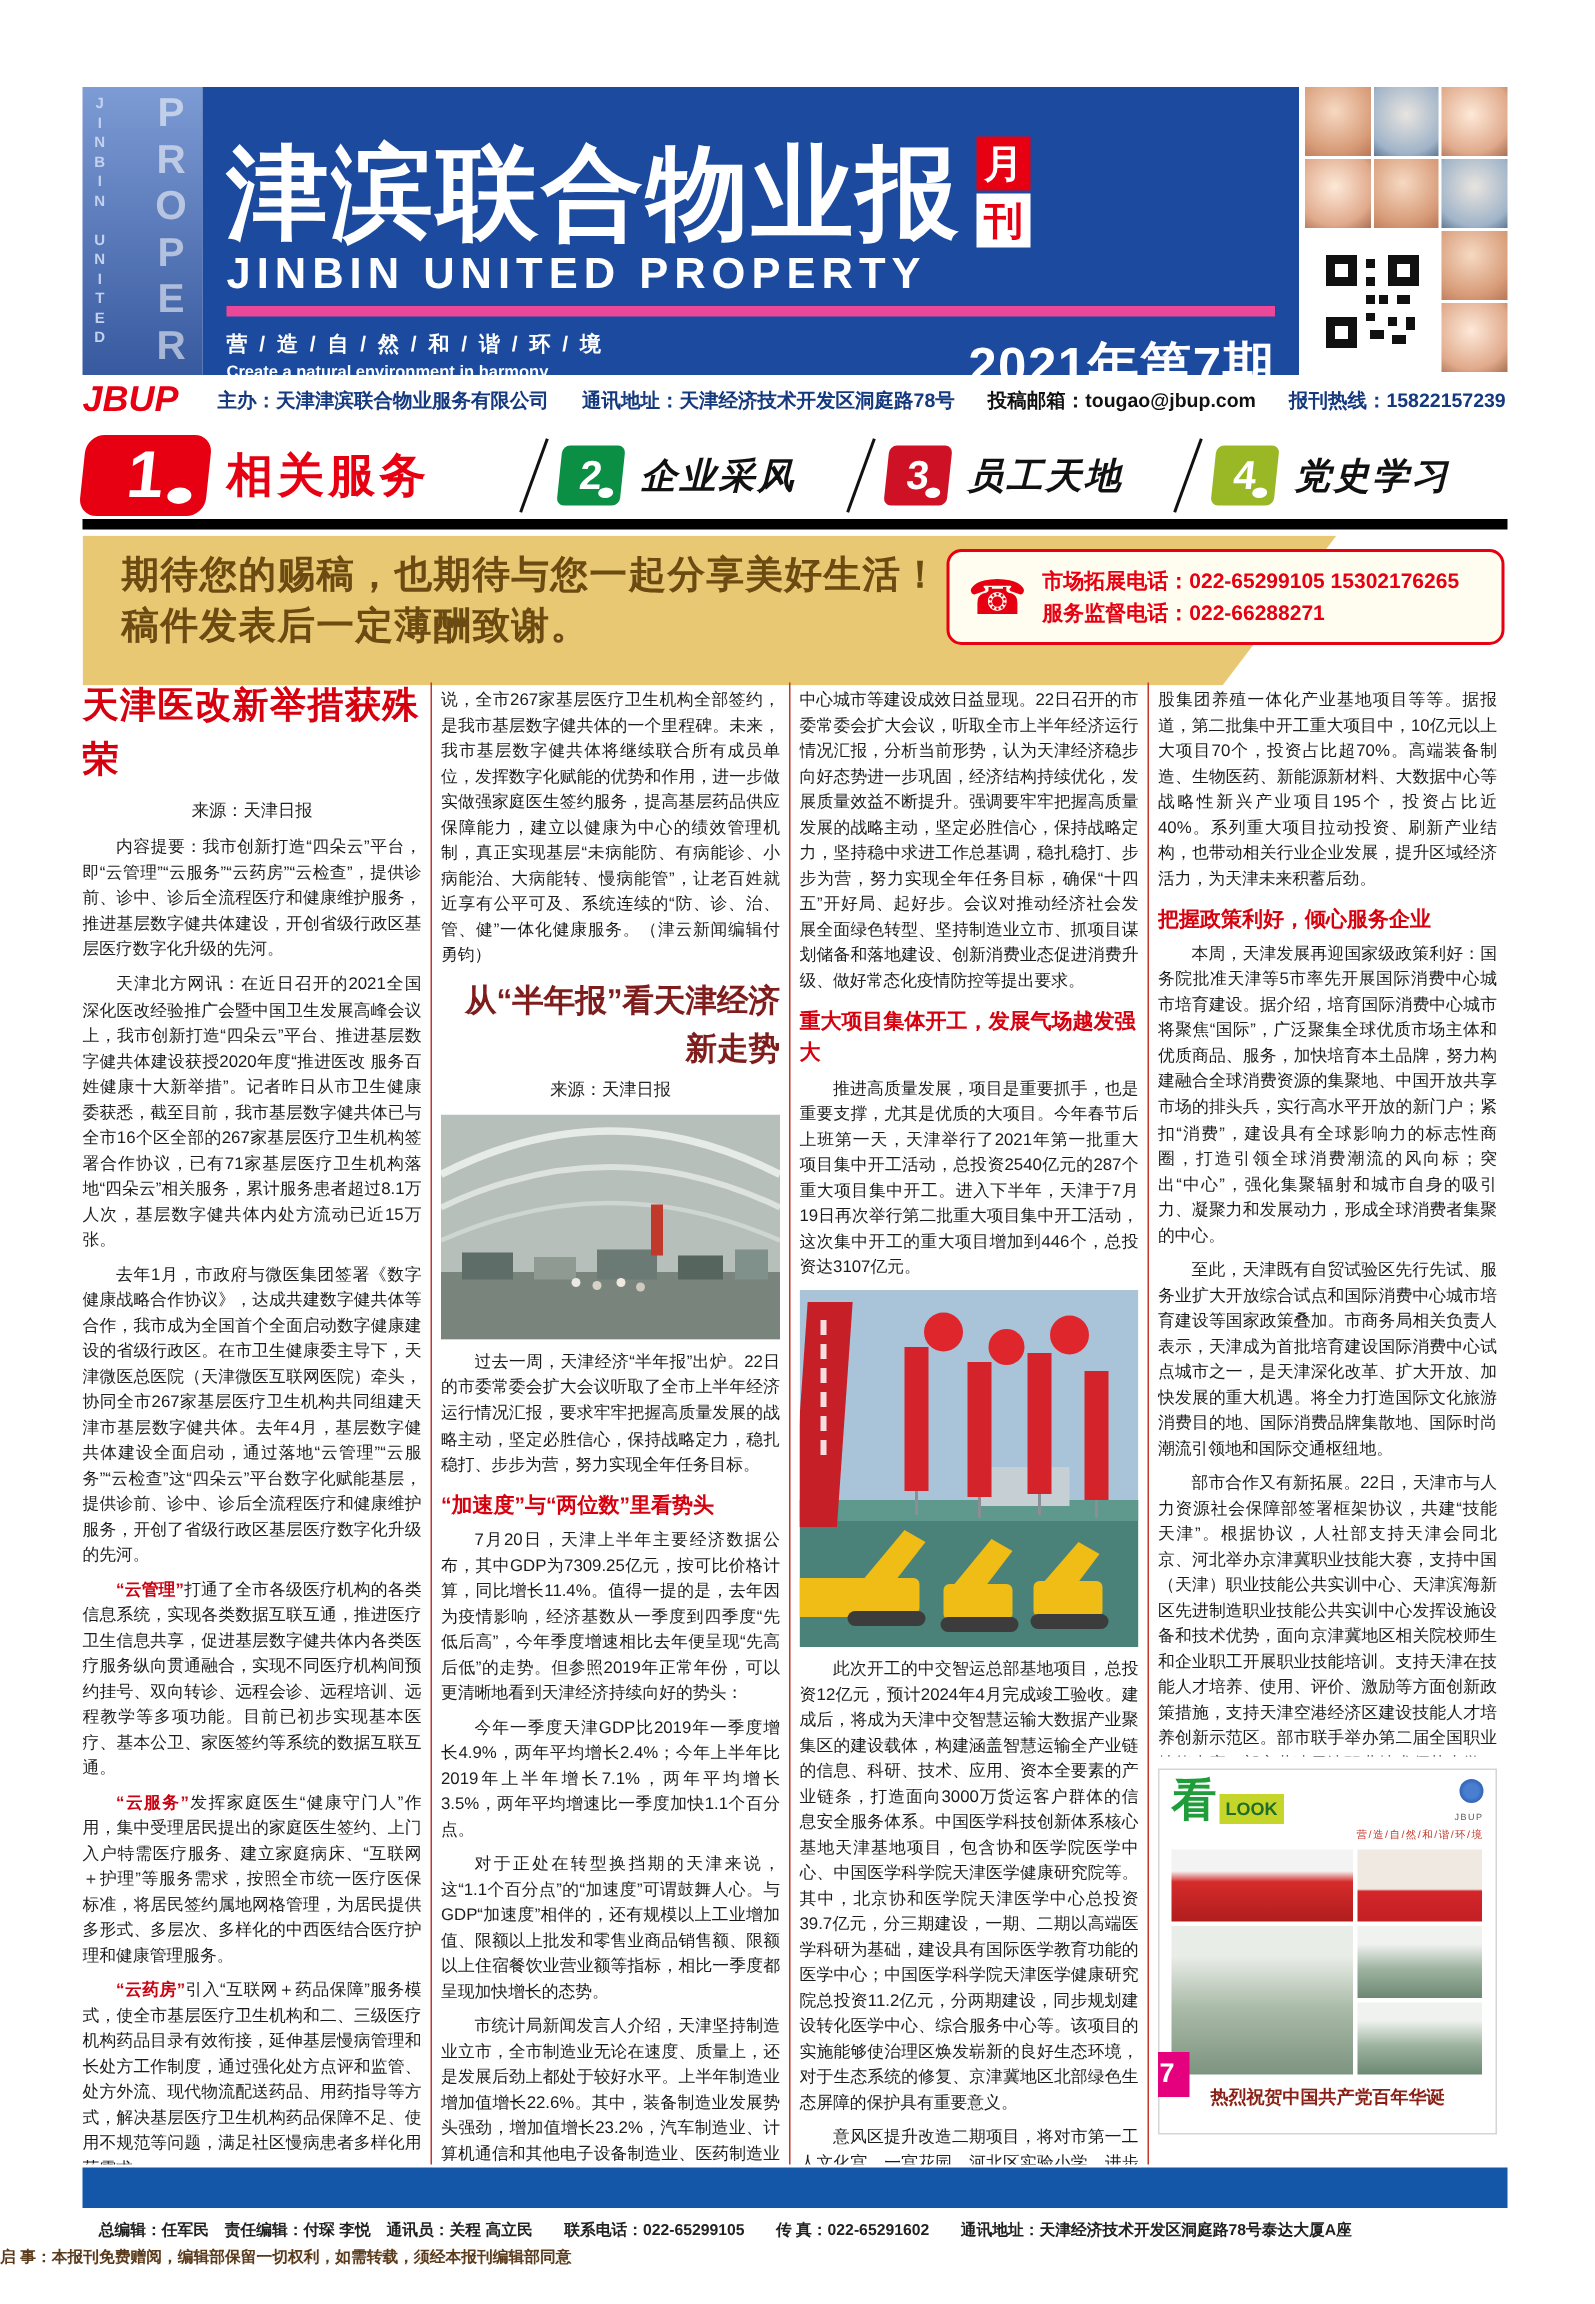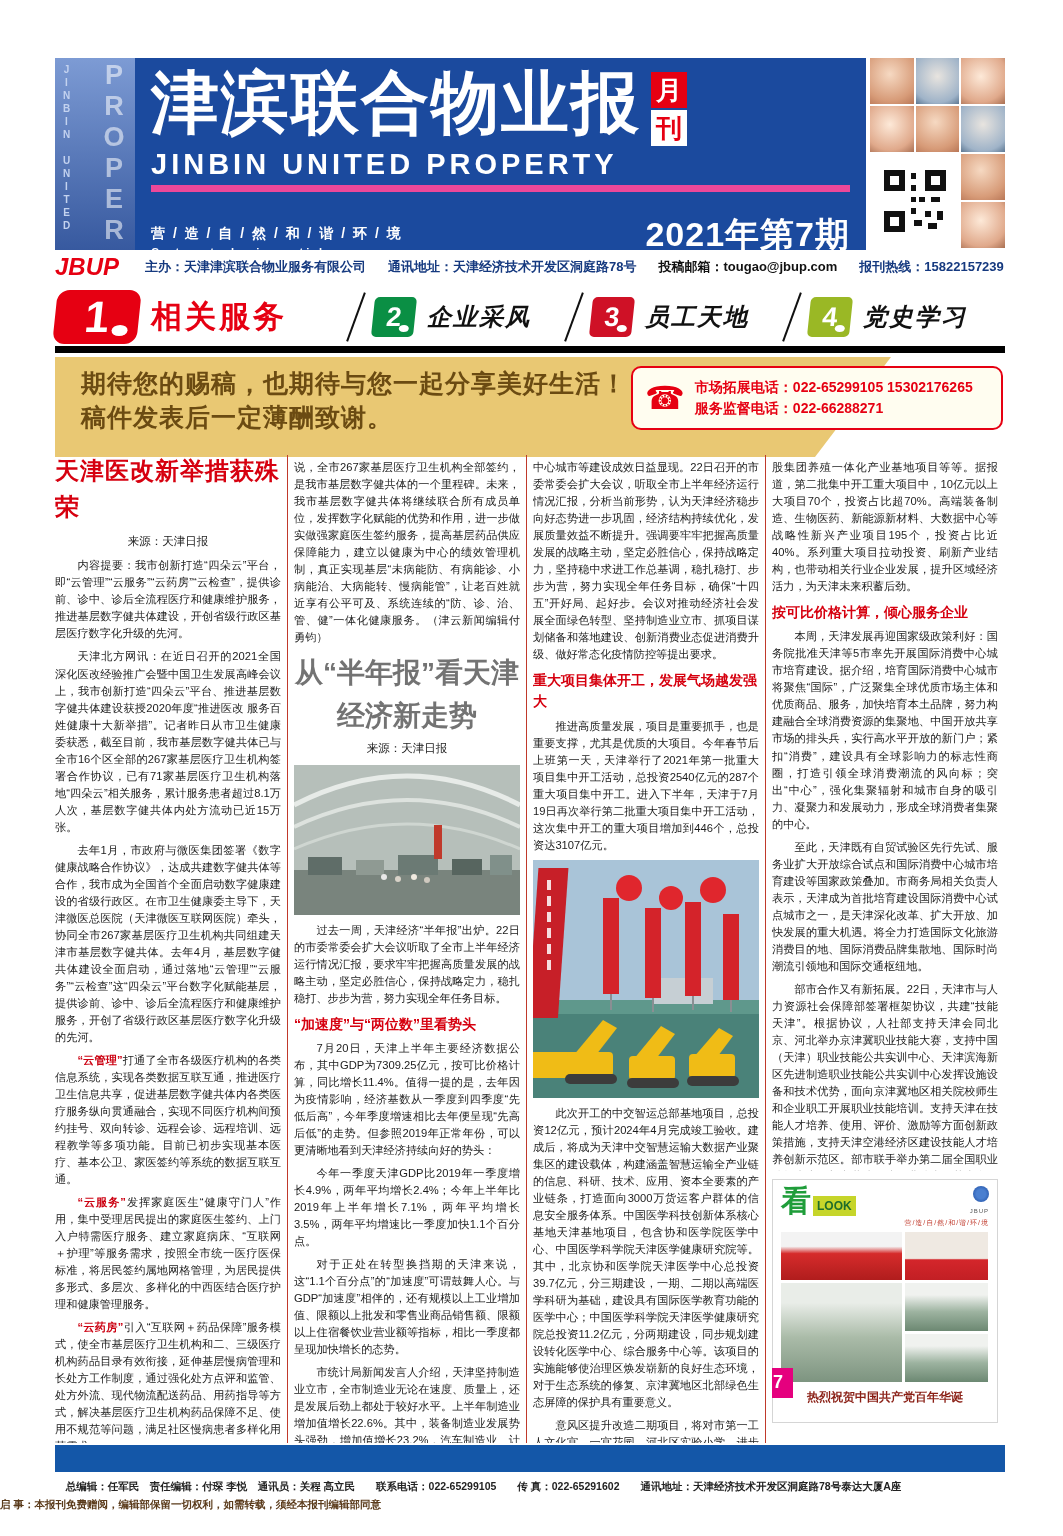--- a/index.html
+++ b/index.html
@@ -7,31 +7,31 @@
         font-family:"Liberation Sans","DejaVu Sans",sans-serif;-webkit-font-smoothing:antialiased;}
 
   
   .masthead{position:absolute;left:55px;top:58px;width:950px;height:192px;display:flex;}
   .strip{position:relative;width:80px;background:linear-gradient(180deg,#7d9bd4,#37599f);overflow:hidden;}
   .strip .small-vert{position:absolute;left:6px;top:6px;writing-mode:vertical-rl;text-orientation:upright;
         font-size:10px;font-weight:bold;color:#c3d2ef;letter-spacing:2px;}
   .strip .big-vert{position:absolute;right:8px;top:2px;writing-mode:vertical-rl;text-orientation:upright;
         font-size:27px;font-weight:900;color:rgba(255,255,255,.55);letter-spacing:1px;line-height:1;}
   .panel{flex:1;background:#1b4a9e;color:#fff;padding:10px 16px 6px;position:relative;}
-  .title-row{display:flex;align-items:flex-start;}
+  .title-row{display:flex;align-items:flex-end;margin-top:19px;}
   .cn-title{font-size:68px;line-height:1.05;font-weight:900;letter-spacing:2px;white-space:nowrap;
         font-family:"Liberation Serif","DejaVu Serif",serif;}
   .monthly{display:flex;flex-direction:column;margin-left:10px;margin-top:4px;}
   .monthly .m1{width:36px;height:36px;background:#e60012;color:#fff;font-size:26px;font-weight:900;
         display:flex;align-items:center;justify-content:center;}
   .monthly .m2{width:36px;height:36px;background:#fff;color:#e60012;font-size:26px;font-weight:900;
         display:flex;align-items:center;justify-content:center;margin-top:2px;}
   .en-title{font-size:29px;font-weight:900;letter-spacing:4px;border-bottom:7px solid #ec4899;
         padding-bottom:4px;margin-top:2px;white-space:nowrap;}
-  .slogan-row{display:flex;justify-content:space-between;align-items:flex-end;margin-top:20px;}
+  .slogan-row{display:flex;justify-content:space-between;margin-top:10px;}
   .slogan-cn{font-size:14px;font-weight:bold;letter-spacing:2px;}
   .slogan-en{font-size:11px;font-weight:bold;margin-top:3px;}
   .issue{font-size:34px;font-weight:900;letter-spacing:1px;}
   .collage{width:135px;margin-left:4px;display:grid;grid-template-columns:repeat(3,1fr);
         grid-template-rows:repeat(4,1fr);gap:2px;background:#fff;}
   .face{background:radial-gradient(circle at 45% 35%,#f6d9c2,#d79b78 70%,#b97757);}
   .face.b{background:radial-gradient(circle at 50% 40%,#e8e4df,#9fb3c8 75%,#5d7893);}
   .face.c{background:radial-gradient(circle at 45% 40%,#fde9d8,#e0a98b 70%,#a96f52);}
   .qr-cell{grid-row:3/5;grid-column:1/3;display:flex;align-items:center;justify-content:center;background:#fff;}
 
@@ -66,21 +66,21 @@
   .phone-icon{color:#e60012;font-size:32px;margin-right:10px;line-height:1;}
   .phone-lines{color:#e60012;font-size:14px;font-weight:bold;line-height:1.5;white-space:nowrap;}
 
   
   .content{position:absolute;left:55px;top:455px;width:950px;height:988px;display:flex;}
   .col{width:226px;height:100%;overflow:hidden;font-size:11.2px;line-height:1.52;color:#1c1c1c;}
   .vsep{width:1px;background:#c0392b;margin:0 6px;}
   .p{text-indent:2em;margin:4px 0 6px;text-align:justify;}
   .red{color:#cc0011;font-weight:bold;}
   .h1a{color:#d6000f;font-size:24px;font-weight:900;text-align:left;margin:0 0 5px;letter-spacing:1px;font-family:Liberation Mono, monospace;}
-  .h1b{color:#737373;font-size:28px;font-weight:900;text-align:center;margin:4px 0 3px;letter-spacing:0;}
+  .h1b{color:#7f1d1d;font-size:21px;font-weight:900;text-align:right;margin:4px 0 3px;letter-spacing:0;}
   .h2a{color:#d6000f;font-size:13.5px;font-weight:bold;text-align:center;margin:0 0 5px;}
   .src{text-align:center;font-size:11.5px;margin:0 0 7px;color:#222;}
   .subhead{color:#d6000f;font-weight:bold;font-size:14px;margin:7px 0 5px;}
   .photo{display:block;margin:2px 0 7px;}
 
   
   .text-wrap{height:716px;overflow:hidden;}
   .promo{position:relative;margin-top:8px;border:1px solid #d5d5d5;background:#fff;height:244px;padding:6px 8px;box-sizing:border-box;}
   .promo-head{display:flex;justify-content:space-between;align-items:flex-start;}
   .look{display:flex;align-items:flex-end;}
@@ -313,21 +313,21 @@
         </g>
       </svg>
       <p class="p">此次开工的中交智运总部基地项目，总投资12亿元，预计2024年4月完成竣工验收。建成后，将成为天津中交智慧运输大数据产业聚集区的建设载体，构建涵盖智慧运输全产业链的信息、科研、技术、应用、资本全要素的产业链条，打造面向3000万货运客户群体的信息安全服务体系。中国医学科技创新体系核心基地天津基地项目，包含协和医学院医学中心、中国医学科学院天津医学健康研究院等。其中，北京协和医学院天津医学中心总投资39.7亿元，分三期建设，一期、二期以高端医学科研为基础，建设具有国际医学教育功能的医学中心；中国医学科学院天津医学健康研究院总投资11.2亿元，分两期建设，同步规划建设转化医学中心、综合服务中心等。该项目的实施能够使治理区焕发崭新的良好生态环境，对于生态系统的修复、京津冀地区北部绿色生态屏障的保护具有重要意义。</p>
       <p class="p">意风区提升改造二期项目，将对市第一工人文化宫、一宫花园、河北区实验小学、进步道原宗教场所等提升改造，预计于2022年底完工。在意风区提升改造的同时，大力开展招商引资工作，实施意风区高端服务业聚集区的综合打造工程。集中开工的还有位于南开区的高端智能制造示范工程建设项目，位于东丽区的堪坤·未来汇产业基地项目，位于西青区的中升挑战生物科技有限公司总部基地项目，位于津南区的哈工福臻智能制造项目，位于北辰区的京东智能产业园项目，位于武清区的交控技术装备有限公司年产300套交通智能化控制系统项目，位于宝坻区的王氏集团工业、汽车精密轴承装配系统及轴承制造项目，位于经开区西区的天津太平洋传动科技有限公司年产2万套模具和150万套减速器总成项目，位于空港经济区的中科复星天津生物产业基地项目，位于中心渔港经济区的中国（天津）国际冻品交易市场项目，此外还有天津华电海晶1000MWP盐光互补光伏发电项目、雨润控</p>
     </div>
     <div class="vsep"></div>
 
     <div class="col">
       <div class="text-wrap">
         <p class="p" style="text-indent:0">股集团养殖一体化产业基地项目等等。据报道，第二批集中开工重大项目中，10亿元以上大项目70个，投资占比超70%。高端装备制造、生物医药、新能源新材料、大数据中心等战略性新兴产业项目195个，投资占比近40%。系列重大项目拉动投资、刷新产业结构，也带动相关行业企业发展，提升区域经济活力，为天津未来积蓄后劲。</p>
-        <div class="subhead">按可比价格计算，倾心服务企业</div>
+        <div class="subhead">把握政策利好，倾心服务企业</div>
         <p class="p">本周，天津发展再迎国家级政策利好：国务院批准天津等5市率先开展国际消费中心城市培育建设。据介绍，培育国际消费中心城市将聚焦“国际”，广泛聚集全球优质市场主体和优质商品、服务，加快培育本土品牌，努力构建融合全球消费资源的集聚地、中国开放共享市场的排头兵，实行高水平开放的新门户；紧扣“消费”，建设具有全球影响力的标志性商圈，打造引领全球消费潮流的风向标；突出“中心”，强化集聚辐射和城市自身的吸引力、凝聚力和发展动力，形成全球消费者集聚的中心。</p>
         <p class="p">至此，天津既有自贸试验区先行先试、服务业扩大开放综合试点和国际消费中心城市培育建设等国家政策叠加。市商务局相关负责人表示，天津成为首批培育建设国际消费中心试点城市之一，是天津深化改革、扩大开放、加快发展的重大机遇。将全力打造国际文化旅游消费目的地、国际消费品牌集散地、国际时尚潮流引领地和国际交通枢纽地。</p>
         <p class="p">部市合作又有新拓展。22日，天津市与人力资源社会保障部签署框架协议，共建“技能天津”。根据协议，人社部支持天津会同北京、河北举办京津冀职业技能大赛，支持中国（天津）职业技能公共实训中心、天津滨海新区先进制造职业技能公共实训中心发挥设施设备和技术优势，面向京津冀地区相关院校师生和企业职工开展职业技能培训。支持天津在技能人才培养、使用、评价、激励等方面创新政策措施，支持天津空港经济区建设技能人才培养创新示范区。部市联手举办第二届全国职业技能大赛，部市共建天津职业技术师范大学。政策利好，重在落地。本周，天津加大深化改革的力度，持续以改革促发展。</p>
 
       </div>
       <div class="promo">
         <div class="promo-head">
           <div class="look">
             <span class="look-kan">看</span>
             <span class="look-box">LOOK</span>

